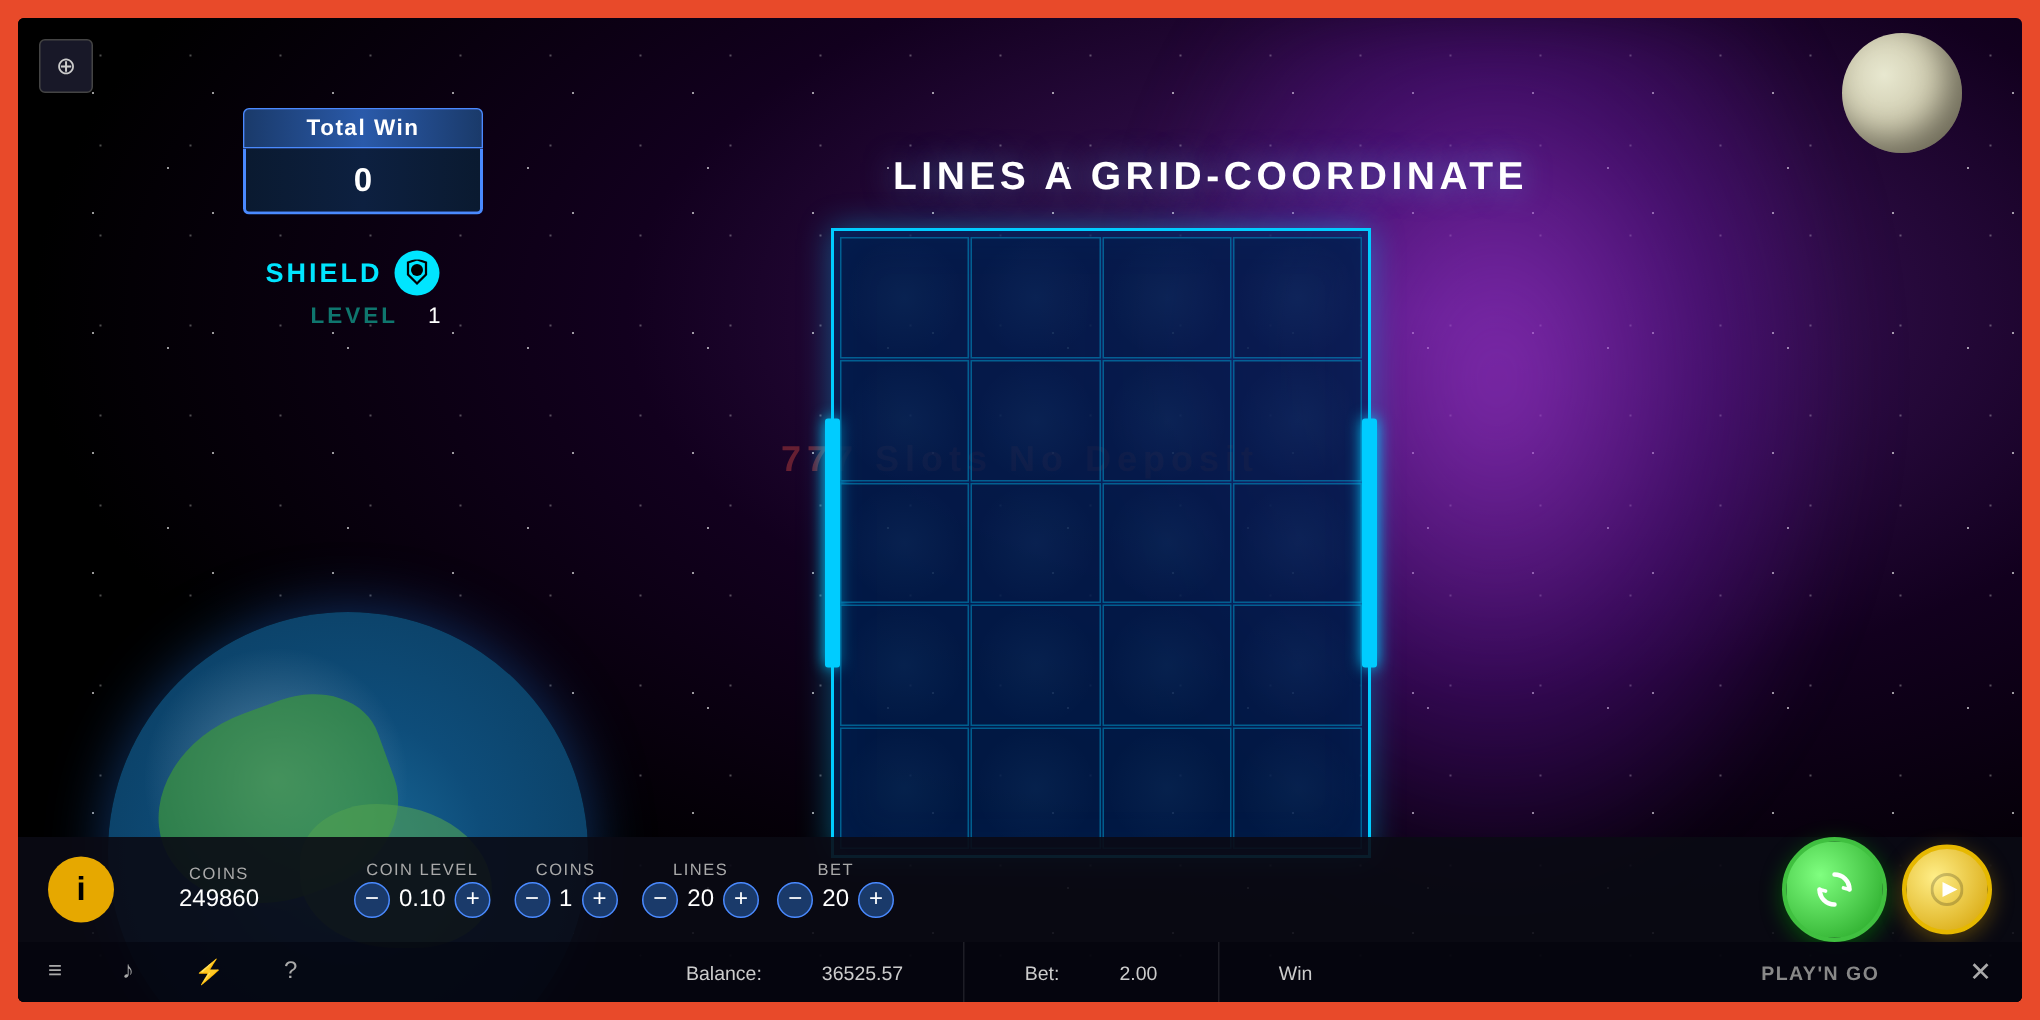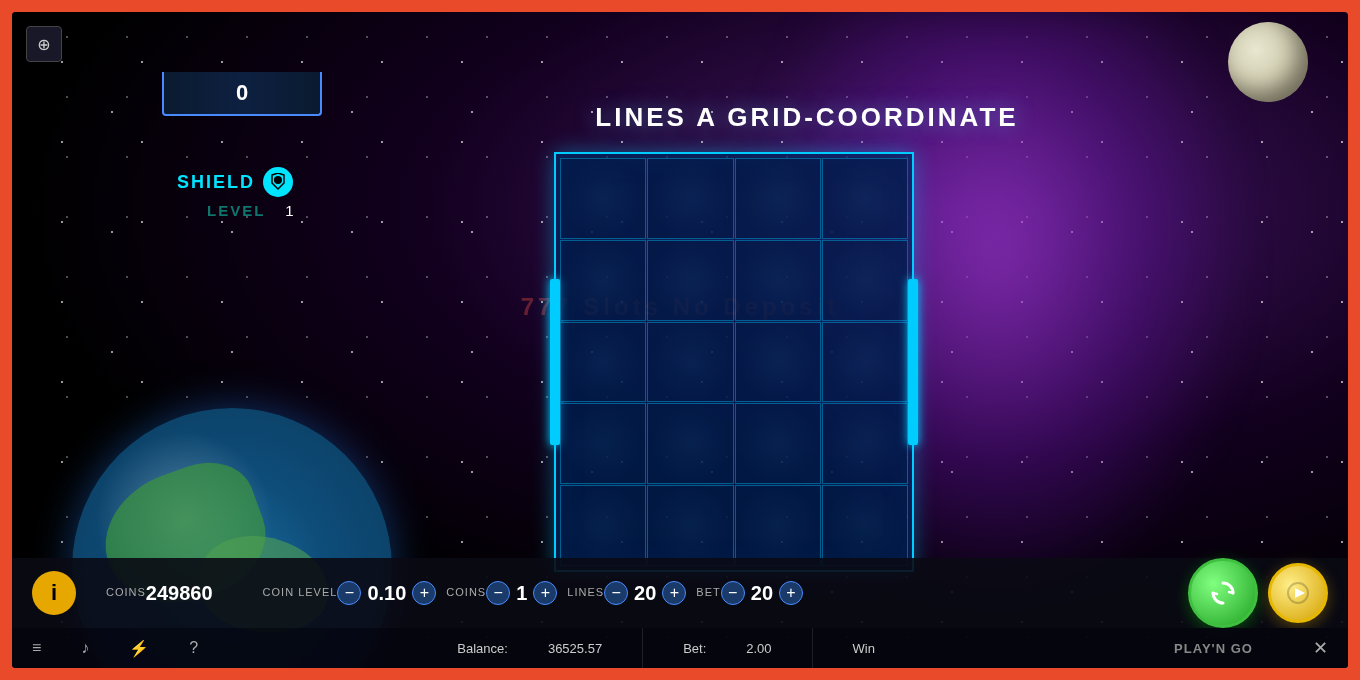--- a/index.html
+++ b/index.html
@@ -340,36 +340,36 @@
       cursor: pointer;
       font-size: 22px;
       font-weight: bold;
       color: #000;
       flex-shrink: 0;
       margin-right: 20px;
     }
 
     .stat-group {
       display: flex;
-      flex-direction: row;
+      flex-direction: column;
       align-items: center;
       min-width: 80px;
     }
 
     .stat-label {
       color: #aaa;
       font-size: 11px;
       letter-spacing: 1px;
       margin-bottom: 2px;
     }
 
     .stat-value {
       color: #fff;
-      font-size: 20px;
-      font-weight: bold;
+      font-size: 16px;
+      font-weight: normal;
     }
 
     .stat-controls {
       display: flex;
       align-items: center;
       gap: 6px;
     }
 
     .ctrl-btn {
       width: 24px;
@@ -481,20 +481,21 @@
     <div class="stars"></div>
     <div class="nebula"></div>
 
     <div class="moon"></div>
 
     <div class="earth"></div>
 
     <div class="expand-btn">⊕</div>
 
     <div class="total-win-panel">
+      <div class="total-win-label">Total Win</div>
       <div class="total-win-value">0</div>
     </div>
 
     <div class="shield-info">
       <span class="shield-text">SHIELD</span>
       <div class="shield-icon-circle">
         <svg width="16" height="18" viewBox="0 0 16 18">
           <circle cx="8" cy="7" r="4" fill="#000"></circle>
           <path d="M2 2 L8 0 L14 2 L14 10 Q8 16 8 16 Q8 16 2 10 Z" fill="none" stroke="#000" stroke-width="1.5"></path>
         </svg>

